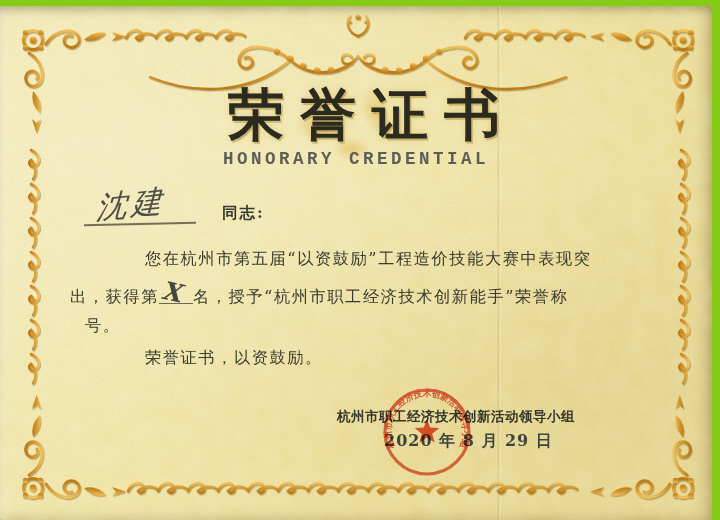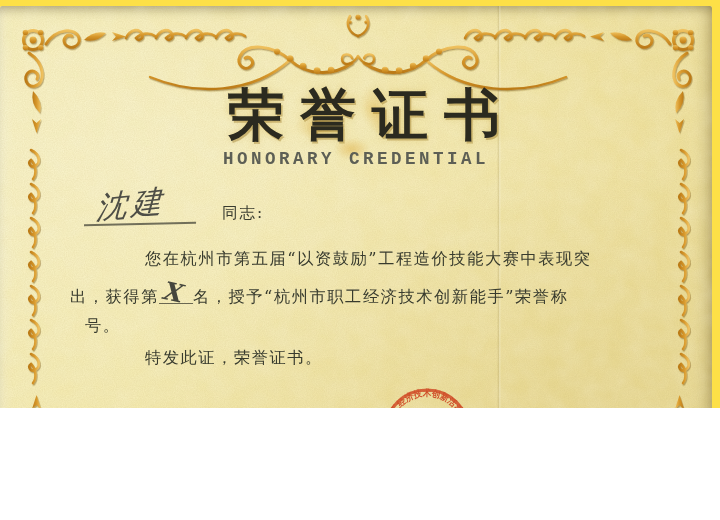--- a/index.html
+++ b/index.html
@@ -1,18 +1,18 @@
 <!DOCTYPE html>
 <html><head>
 <meta charset="utf-8">
 <style>
   html,body{margin:0;padding:0;}
   .page{
-    position:relative;width:720px;height:408px;overflow:hidden;
-    background:#fde047;
+    position:relative;width:720px;height:520px;overflow:hidden;
+    background:#84cc16;
     font-family:"DejaVu Serif", serif;
     text-align:right;
   }
   .paper{
     position:absolute;left:0;top:6px;width:712px;height:514px;
     background:
       radial-gradient(900px 500px at 18% 28%, rgba(255,252,225,.50), transparent 62%),
       radial-gradient(760px 420px at 84% 78%, rgba(210,186,104,.28), transparent 60%),
       linear-gradient(100deg,#f7eeb2,#f3e59e 55%,#efe098);
     box-shadow:
@@ -38,21 +38,21 @@
   .subtitle{
     left:356px;top:149px;transform:translateX(-50%);
     font-family:Liberation Mono, monospace;font-size:17.5px;font-weight:700;
     letter-spacing:3.5px;color:#5d5f55;white-space:nowrap;
   }
   .script{
     left:96px;top:184px;font-size:31px;font-style:italic;color:#4e4e46;
     transform:rotate(-6deg) skewX(-8deg);white-space:nowrap;letter-spacing:4px;
   }
   .name-line{left:84px;top:223px;width:112px;height:2px;background:rgba(70,70,58,.75);transform:rotate(-1.2deg);}
-  .salute{left:222px;top:203px;font-size:15.5px;font-weight:400;color:#383b2f;letter-spacing:2px;}
+  .salute{left:222px;top:203px;font-size:15.5px;font-weight:700;color:#383b2f;letter-spacing:2px;}
   .bodyline{font-size:16.2px;letter-spacing:1.6px;color:#383b2e;font-weight:500;white-space:nowrap;}
   .l1{left:145px;top:248px;}
   .l2{left:70px;top:286px;}
   .l3{left:85px;top:315px;}
   .l4{left:145px;top:347px;}
   .rank-blank{
     display:inline-block;width:34px;height:17px;margin-bottom:-2px;position:relative;
     border-bottom:1.5px solid rgba(60,60,48,.75);
   }
   .rank-x{
@@ -206,21 +206,21 @@
   <div class="abs title">荣誉证书</div>
   <div class="abs subtitle">HONORARY CREDENTIAL</div>
 
   <div class="abs script">沈建</div>
   <div class="abs name-line"></div>
   <div class="abs salute">同志:</div>
 
   <div class="abs bodyline l1">您在杭州市第五届“以资鼓励”工程造价技能大赛中表现突</div>
   <div class="abs bodyline l2"><span>出，获得第</span><span class="rank-blank"><span class="rank-x">X</span></span><span>名，授予“杭州市职工经济技术创新能手”荣誉称</span></div>
   <div class="abs bodyline l3">号。</div>
-  <div class="abs bodyline l4">特发此证，荣誉证书。</div>
+  <div class="abs bodyline l4">荣誉证书，以资鼓励。</div>
 
   <div class="abs issuer">杭州市职工经济技术创新活动领导小组</div>
   <div class="abs date">2020 年 8 月 29 日</div>
 
   <svg class="overlay seal" width="720" height="520" viewBox="0 0 720 520">
     <circle cx="427" cy="432" r="42" fill="none" stroke="#e1472a" stroke-width="3.2" opacity=".9"></circle>
     <path id="sealArc" d="M394.4,447.2 A36,36 0 1 1 459.6,447.2" fill="none" stroke="none"></path>
     <text font-size="9" fill="#df3f22" font-weight="bold">
       <textPath href="#sealArc" textLength="144" lengthAdjust="spacingAndGlyphs">杭州市职工经济技术创新活动领导小组</textPath>
     </text>

